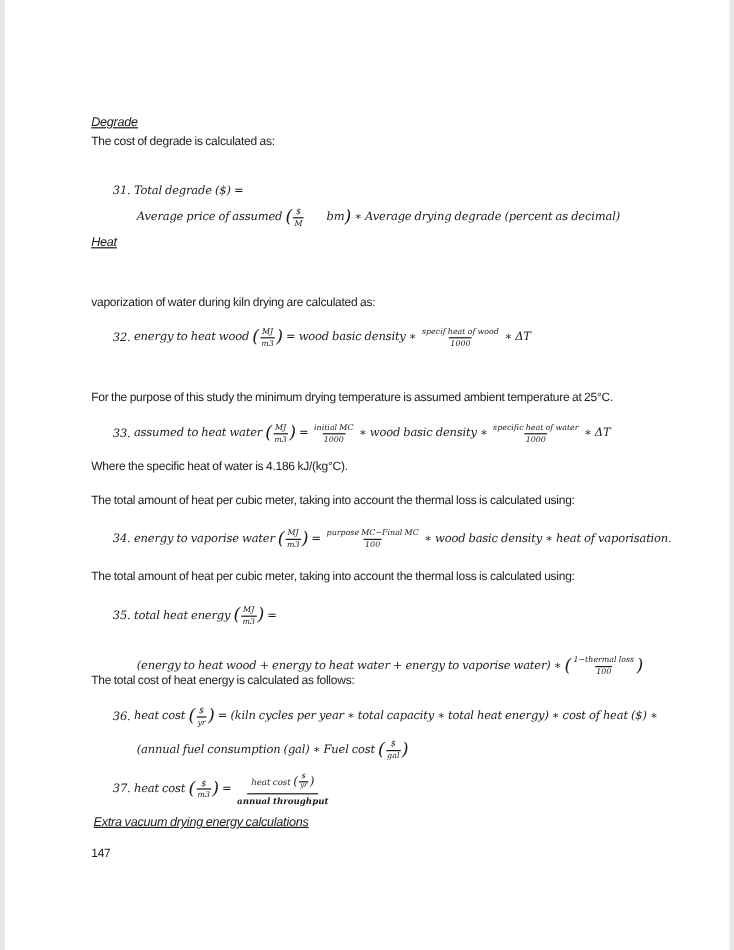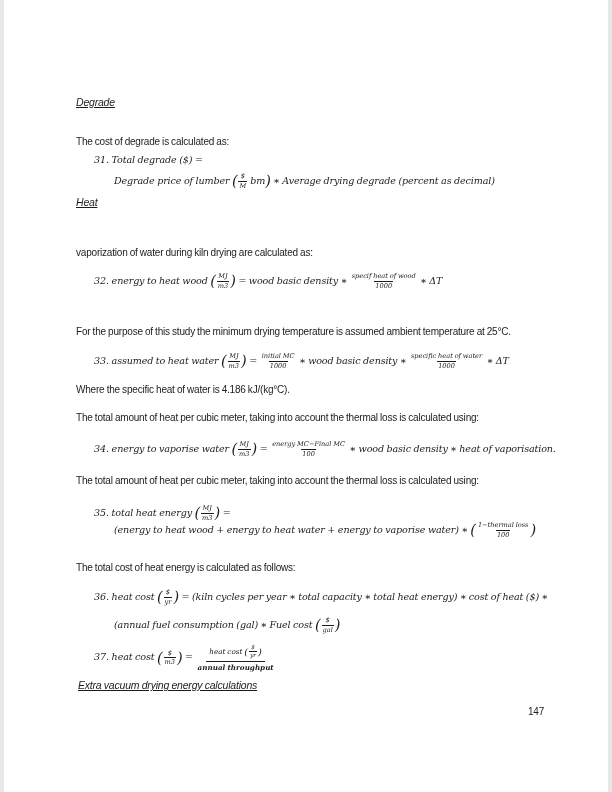--- a/index.html
+++ b/index.html
@@ -56,21 +56,21 @@
   }
   .frac .fd { border-top:0.7px solid #1c1c1c; padding:0 1px; }
   .frac .fn { padding:0 1px; }
   
   .pgroup {
     display:inline-flex;
     align-items:center;
     vertical-align:middle;
   }
   .bp { font-size:14.5px; line-height:1; font-style:italic; }
-  .pgroup .tail { margin-left:2px; }
+  .pgroup .tail { margin-left:18px; }
   
   .bigfrac {
     display:inline-flex;
     flex-direction:column;
     align-items:center;
     vertical-align:middle;
     font-size:7.2px;
     letter-spacing:0;
     line-height:1.25;
     margin:0 2px;
@@ -78,34 +78,34 @@
   .bigfrac .bfn {
     display:inline-flex;
     align-items:center;
     border-bottom:0.7px solid #1c1c1c;
     padding:0 3px 1px 3px;
   }
   .bigfrac .bfn .frac { font-size:5.6px; }
   .bigfrac .bfn .bp { font-size:10px; }
   .bigfrac .bfn .lbl { margin-right:2px; }
   .bigfrac .bfd { padding-top:1px;font-weight:bold; }
-  .pagenum { text-align:right; }
+  .pagenum { }
 </style>
 </head>
 <body>
 
 <div class="page">
 
   <div class="line heading" style="top:96px">Degrade</div>
 
-  <div class="line" style="top:136px">The cost of degrade is calculated as:</div>
+  <div class="line" style="top:113px">The cost of degrade is calculated as:</div>
 
   <div class="line eq" style="top:155px"><span class="eqno">31.</span> <span>Total degrade ($) =</span></div>
 
-  <div class="line eq cont" style="top:172px"><span>Degrade price of lumber</span>
+  <div class="line eq cont" style="top:172px"><span>Average price of assumed</span>
     <span class="pgroup">
         <span class="bp">(</span>
         <span class="frac">
           <span class="fn">$</span>
           <span class="fd">M</span>
         </span>
         <span class="tail">bm</span>
         <span class="bp">)</span>
       </span>
     <span>∗ Average drying degrade (percent as decimal)</span></div>
@@ -161,39 +161,39 @@
     <span class="pgroup">
         <span class="bp">(</span>
         <span class="frac">
           <span class="fn">MJ</span>
           <span class="fd">m3</span>
         </span>
         <span class="bp">)</span>
       </span>
     <span>=</span>
     <span class="frac">
-        <span class="fn">energy MC−Final MC</span>
+        <span class="fn">purpose MC−Final MC</span>
         <span class="fd">100</span>
       </span>
     <span>∗ wood basic density ∗ heat of vaporisation.</span></div>
 
   <div class="line" style="top:475px">The total amount of heat per cubic meter, taking into account the thermal loss is calculated using:</div>
 
   <div class="line eq" style="top:504px"><span class="eqno">35.</span> <span>total heat energy</span>
     <span class="pgroup">
         <span class="bp">(</span>
         <span class="frac">
           <span class="fn">MJ</span>
           <span class="fd">m3</span>
         </span>
         <span class="bp">)</span>
       </span>
     <span>=</span></div>
 
-  <div class="line eq cont" style="top:521px"><span>(energy to heat wood + energy to heat water + energy to vaporise water) ∗</span>
+  <div class="line eq cont" style="top:546px"><span>(energy to heat wood + energy to heat water + energy to vaporise water) ∗</span>
     <span class="pgroup">
         <span class="bp">(</span>
         <span class="frac">
           <span class="fn">1−thermal loss</span>
           <span class="fd">100</span>
         </span>
         <span class="bp">)</span>
       </span></div>
 
   <div class="line" style="top:562px">The total cost of heat energy is calculated as follows:</div>

